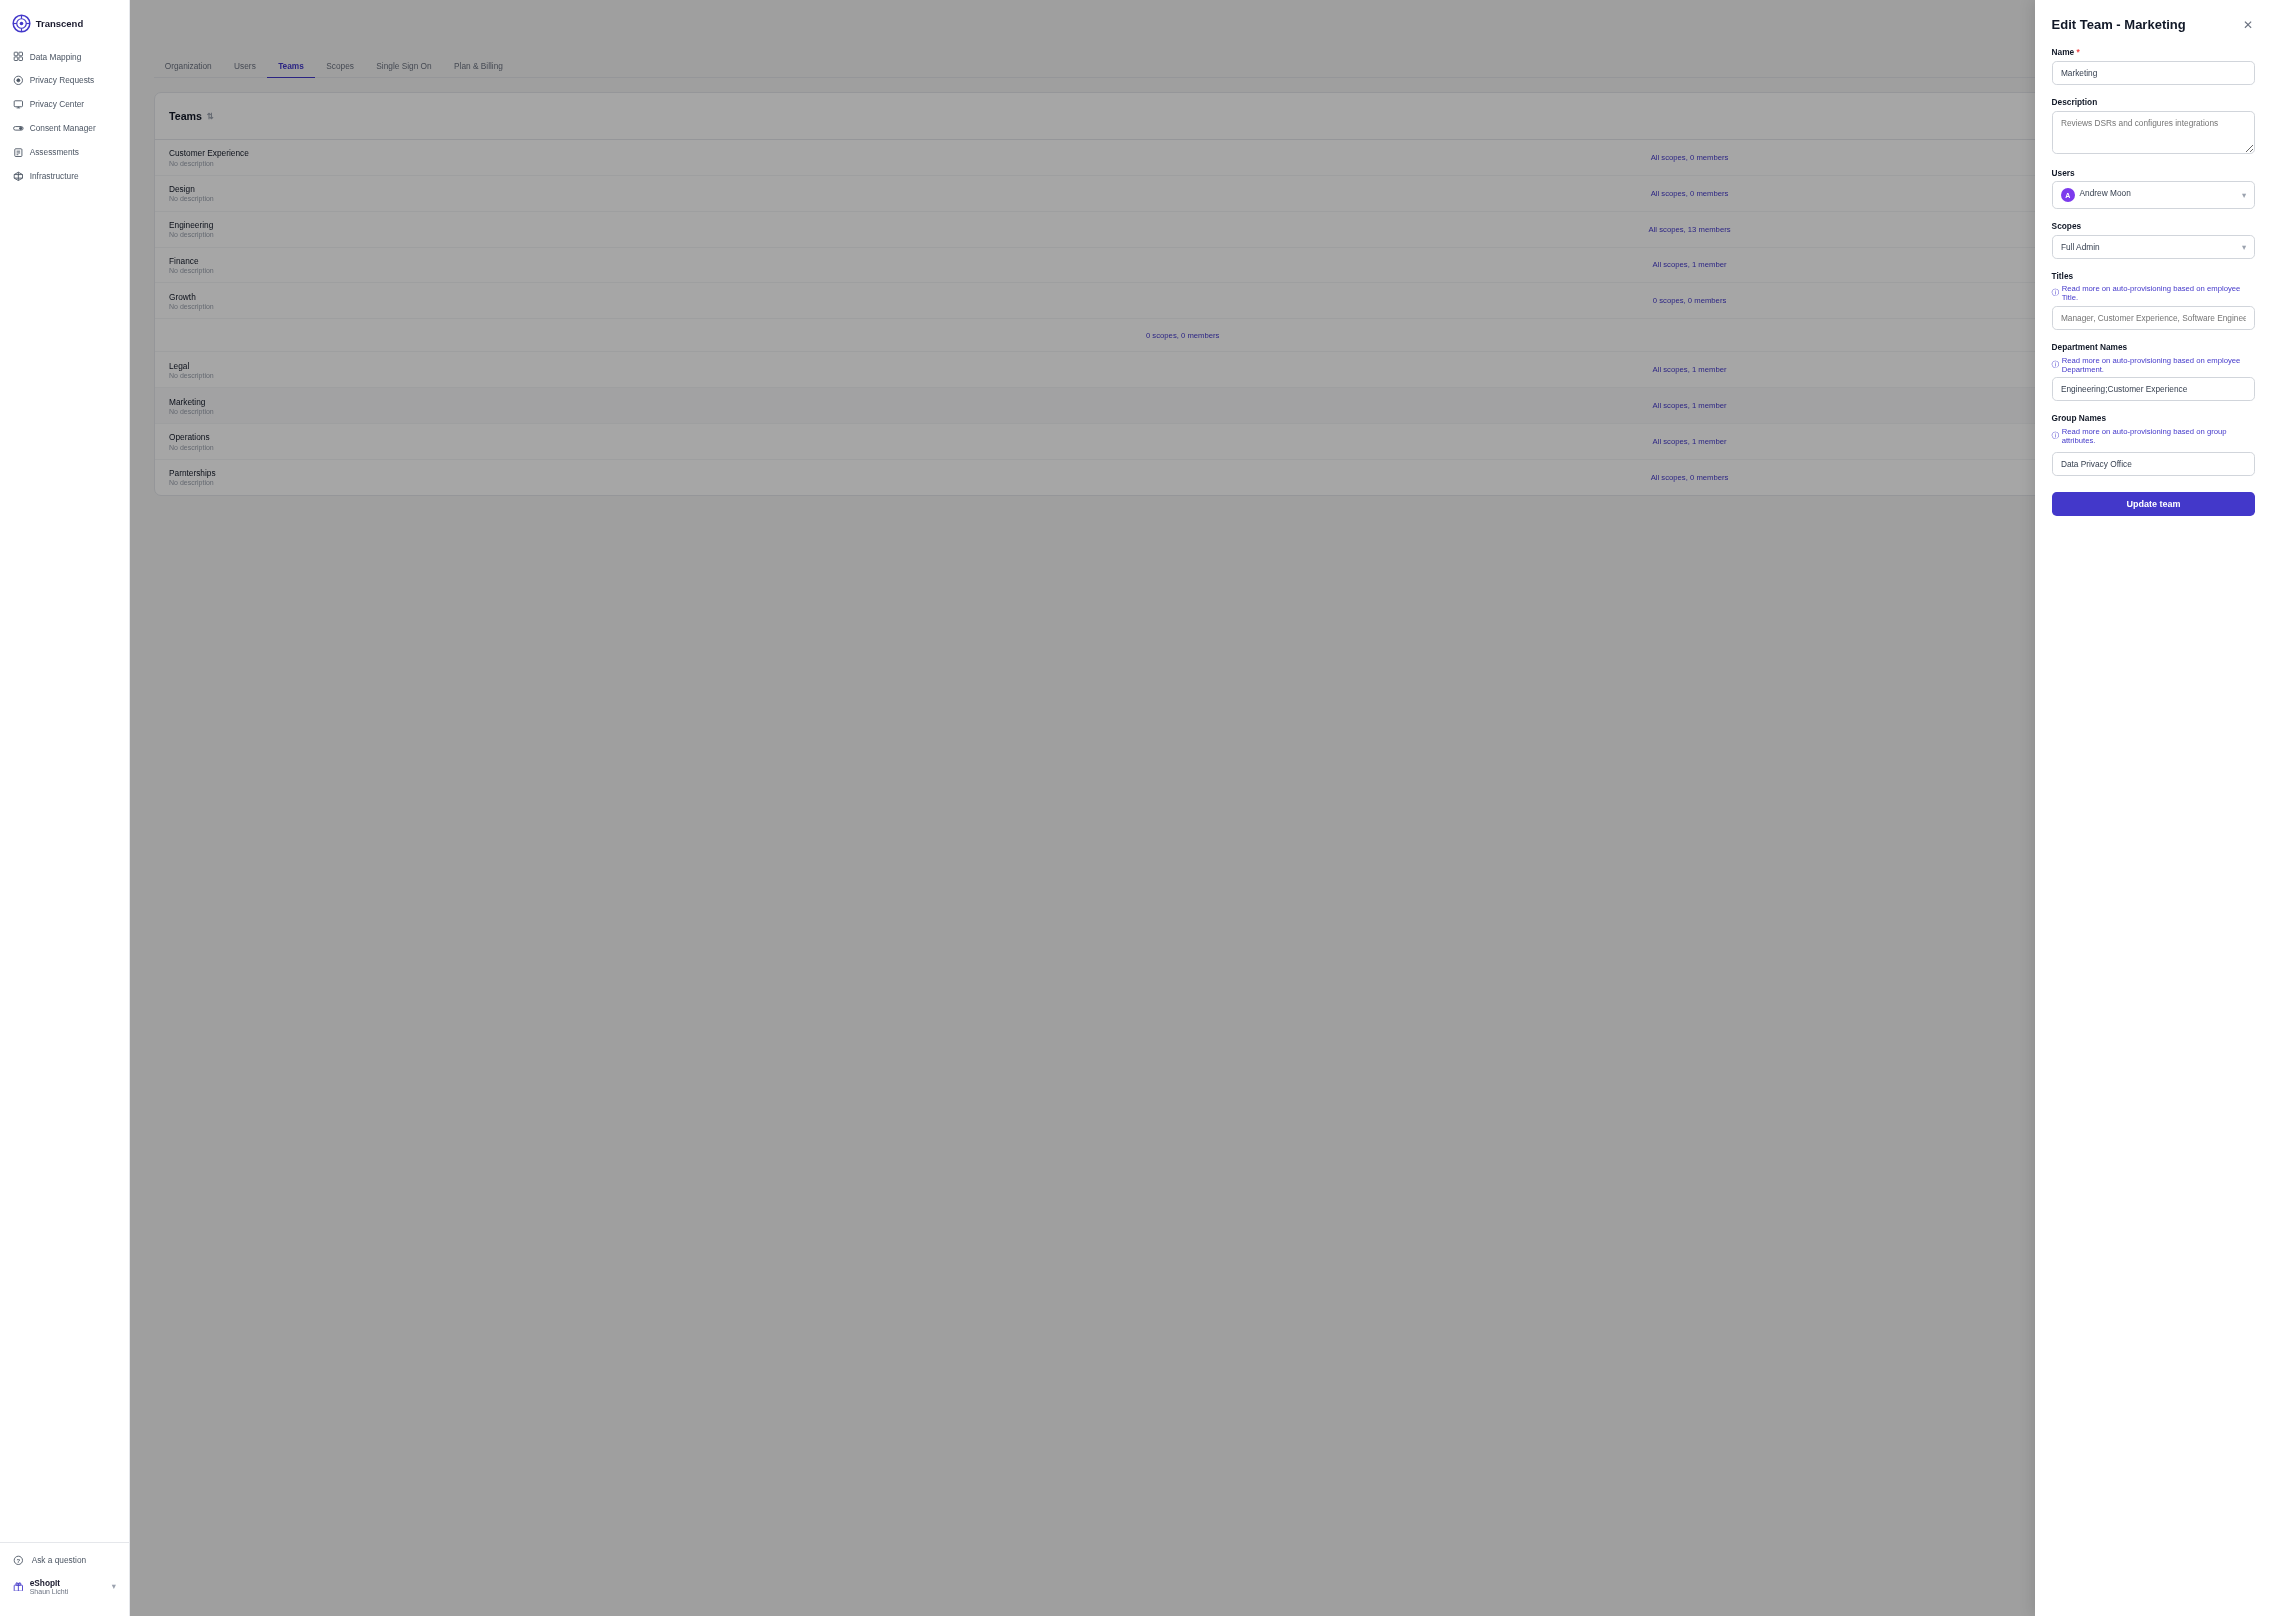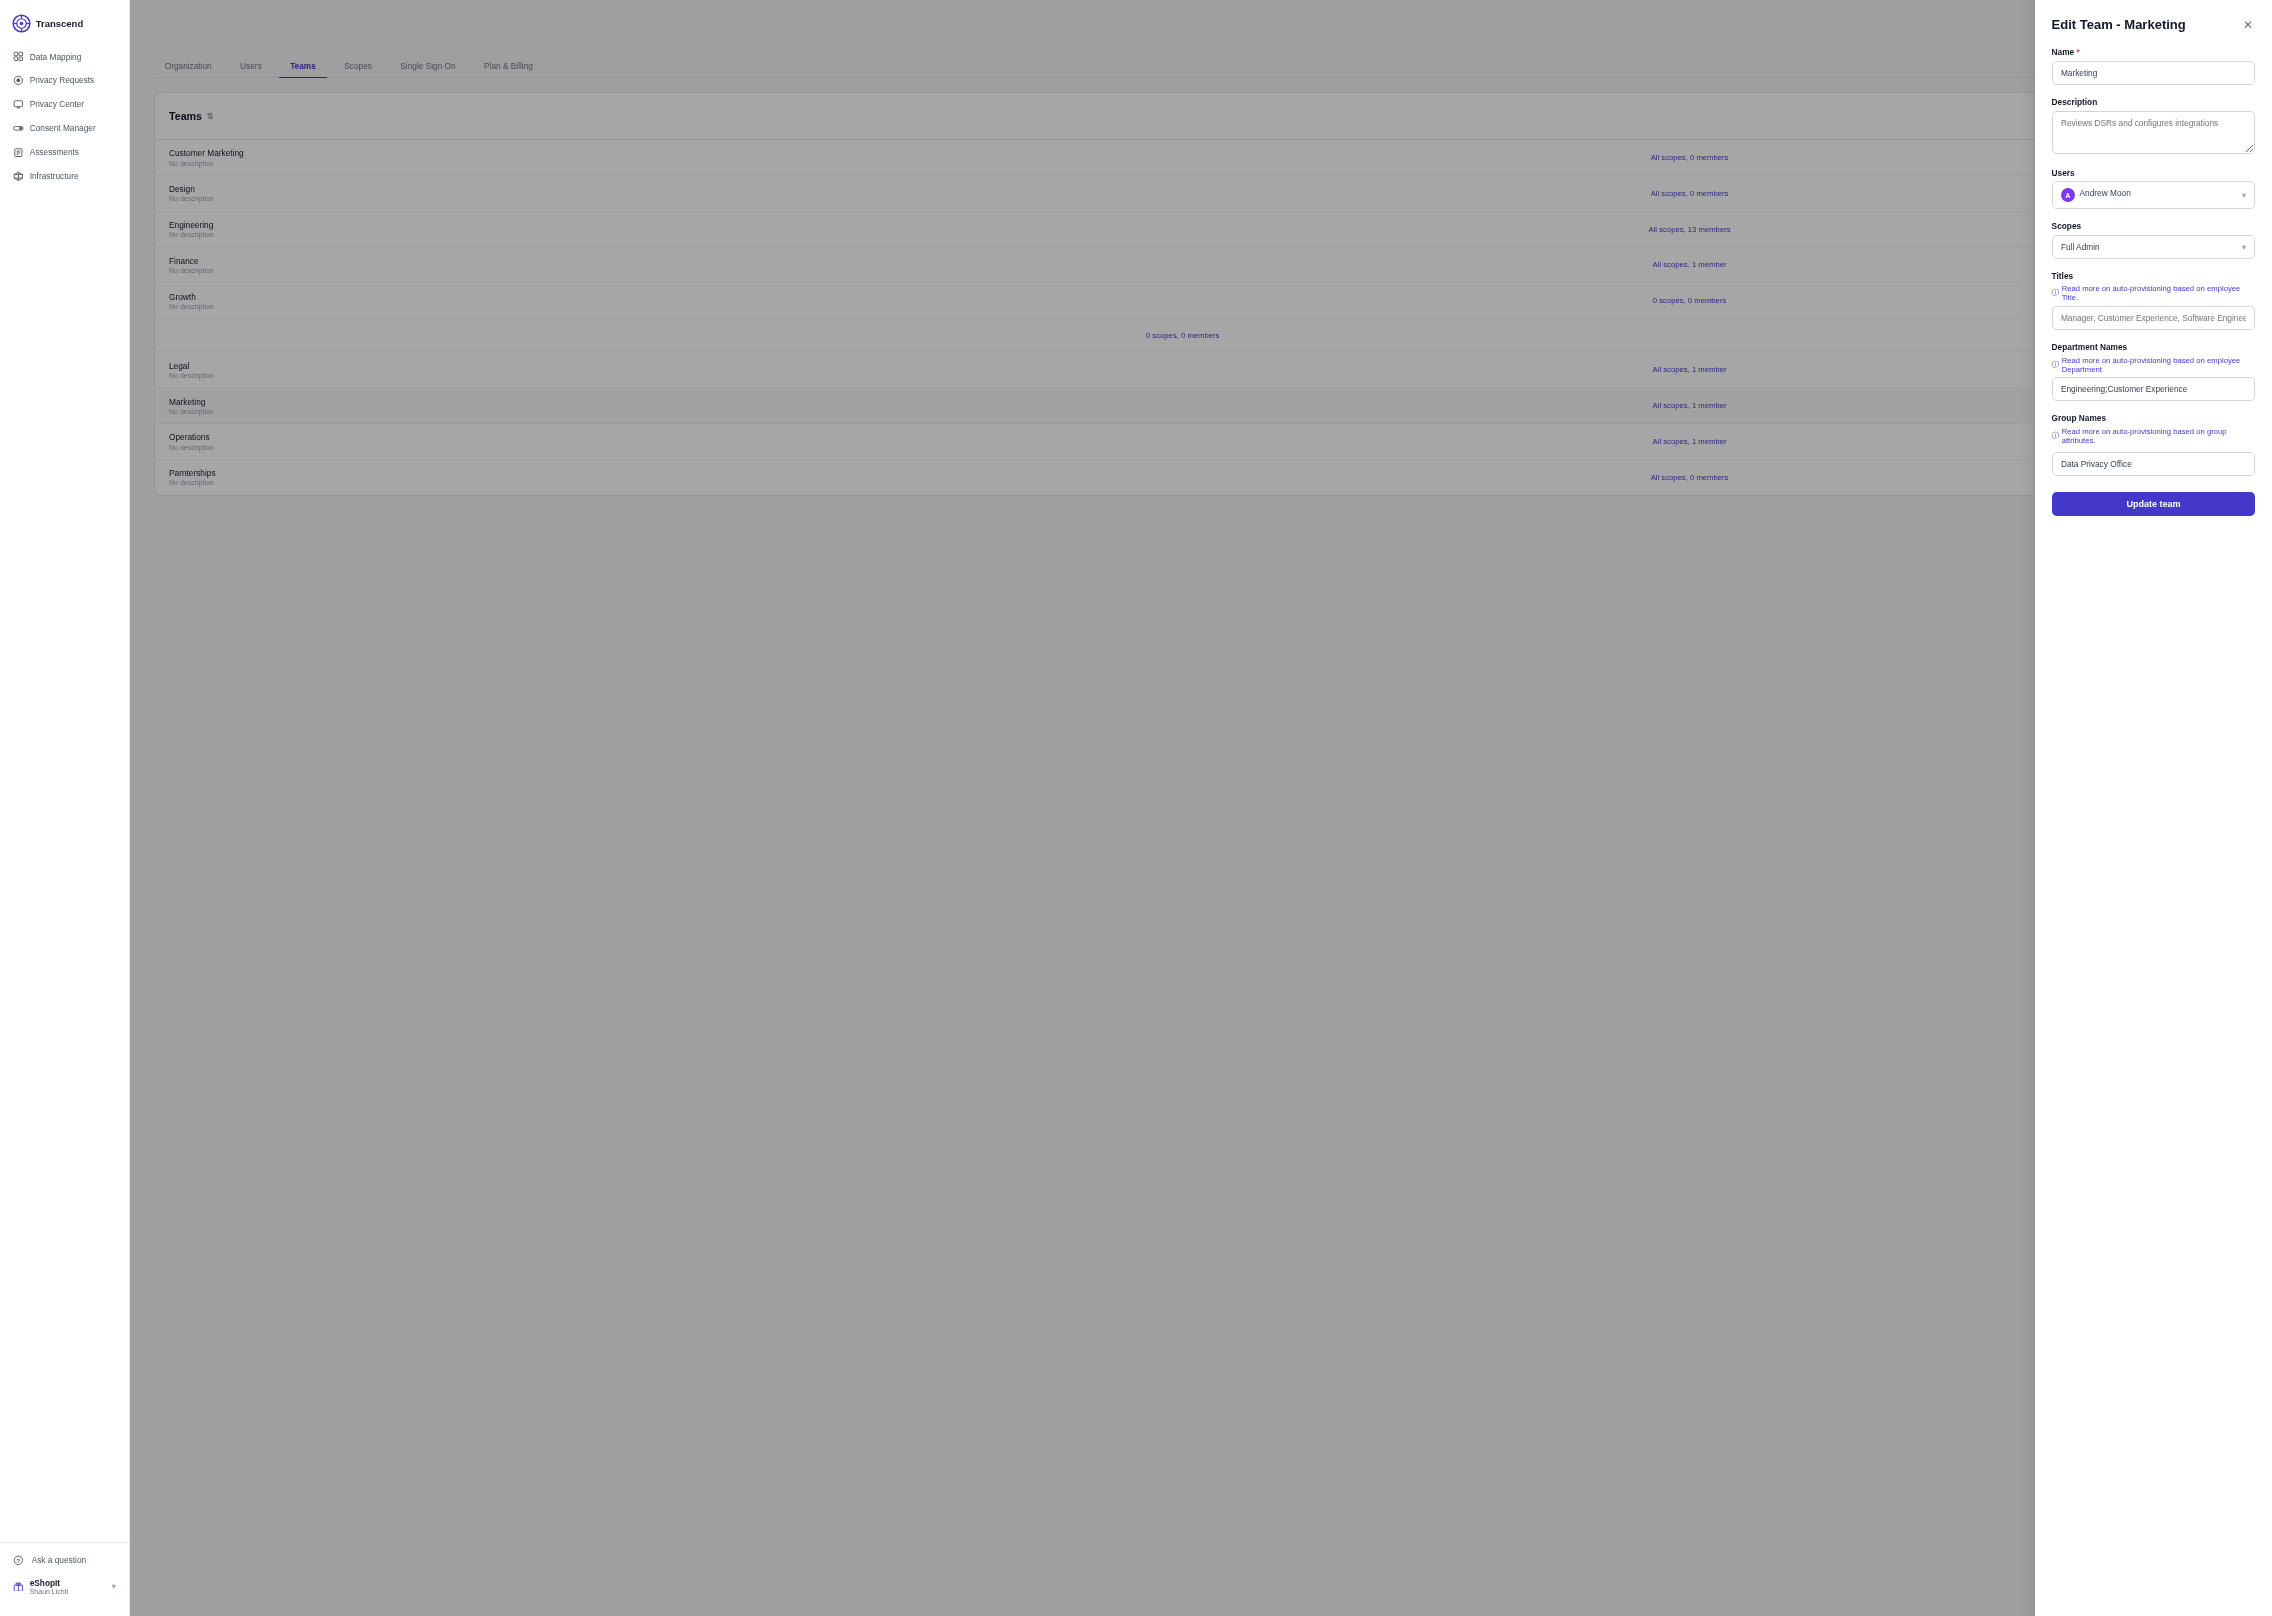--- a/index.html
+++ b/index.html
@@ -93,21 +93,21 @@
       font-size: 19px;
       font-weight: 700;
       color: #111827;
       margin-bottom: 14px;
       text-align: right;
     }
 
     
     .tabs {
       display: flex;
-      gap: 7px;
+      gap: 1px;
       border-bottom: 1.2px solid #e5e7eb;
       margin-bottom: 14px;
     }
     .tab {
       padding: 6px 10.7px;
       font-size: 8.3px;
       color: #6b7280;
       cursor: pointer;
       border-bottom: 1.2px solid transparent;
       margin-bottom: -1.2px;
@@ -435,21 +435,21 @@
           <div class="search-box">
             <span class="search-icon">🔍</span>
             <input class="search-input" type="text" placeholder="Search" style="">
           </div>
           <button class="add-btn">+</button>
         </div>
       </div>
 
       <div class="team-row">
         <div class="team-info">
-          <div class="team-name">Customer Marketing</div>
+          <div class="team-name">Customer Experience</div>
           <div class="team-desc">No description</div>
         </div>
         <div class="team-scopes">All scopes, 0 members</div>
         <div class="team-actions">
           <button class="team-action-btn">✏</button>
           <button class="team-action-btn">🗑</button>
         </div>
       </div>
       <div class="team-row">
         <div class="team-info">

